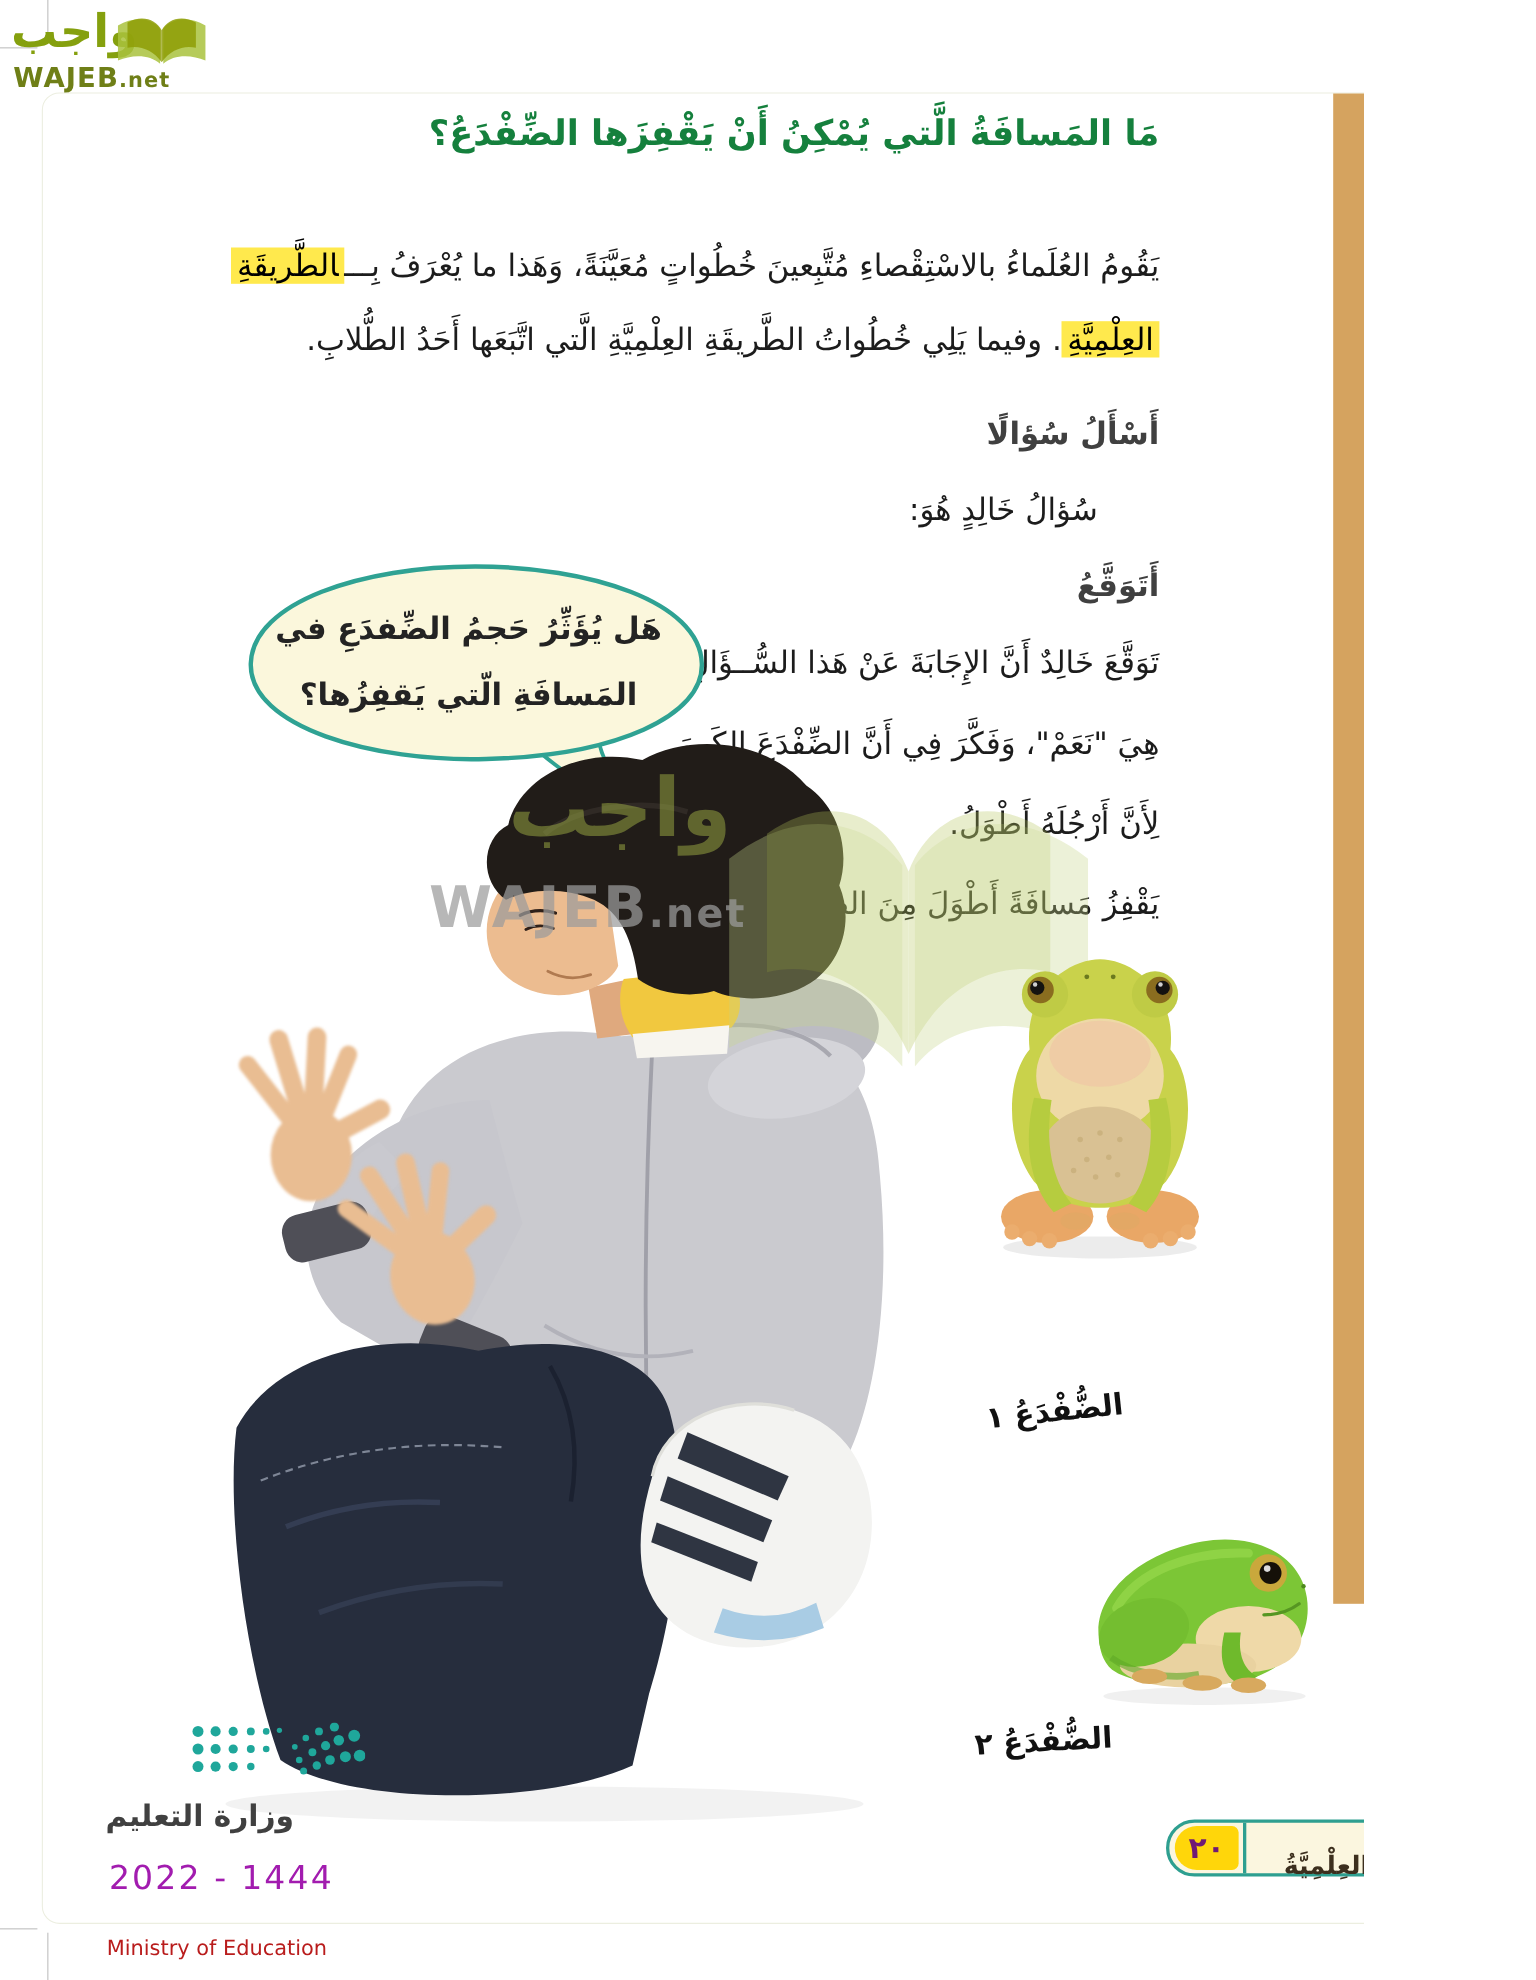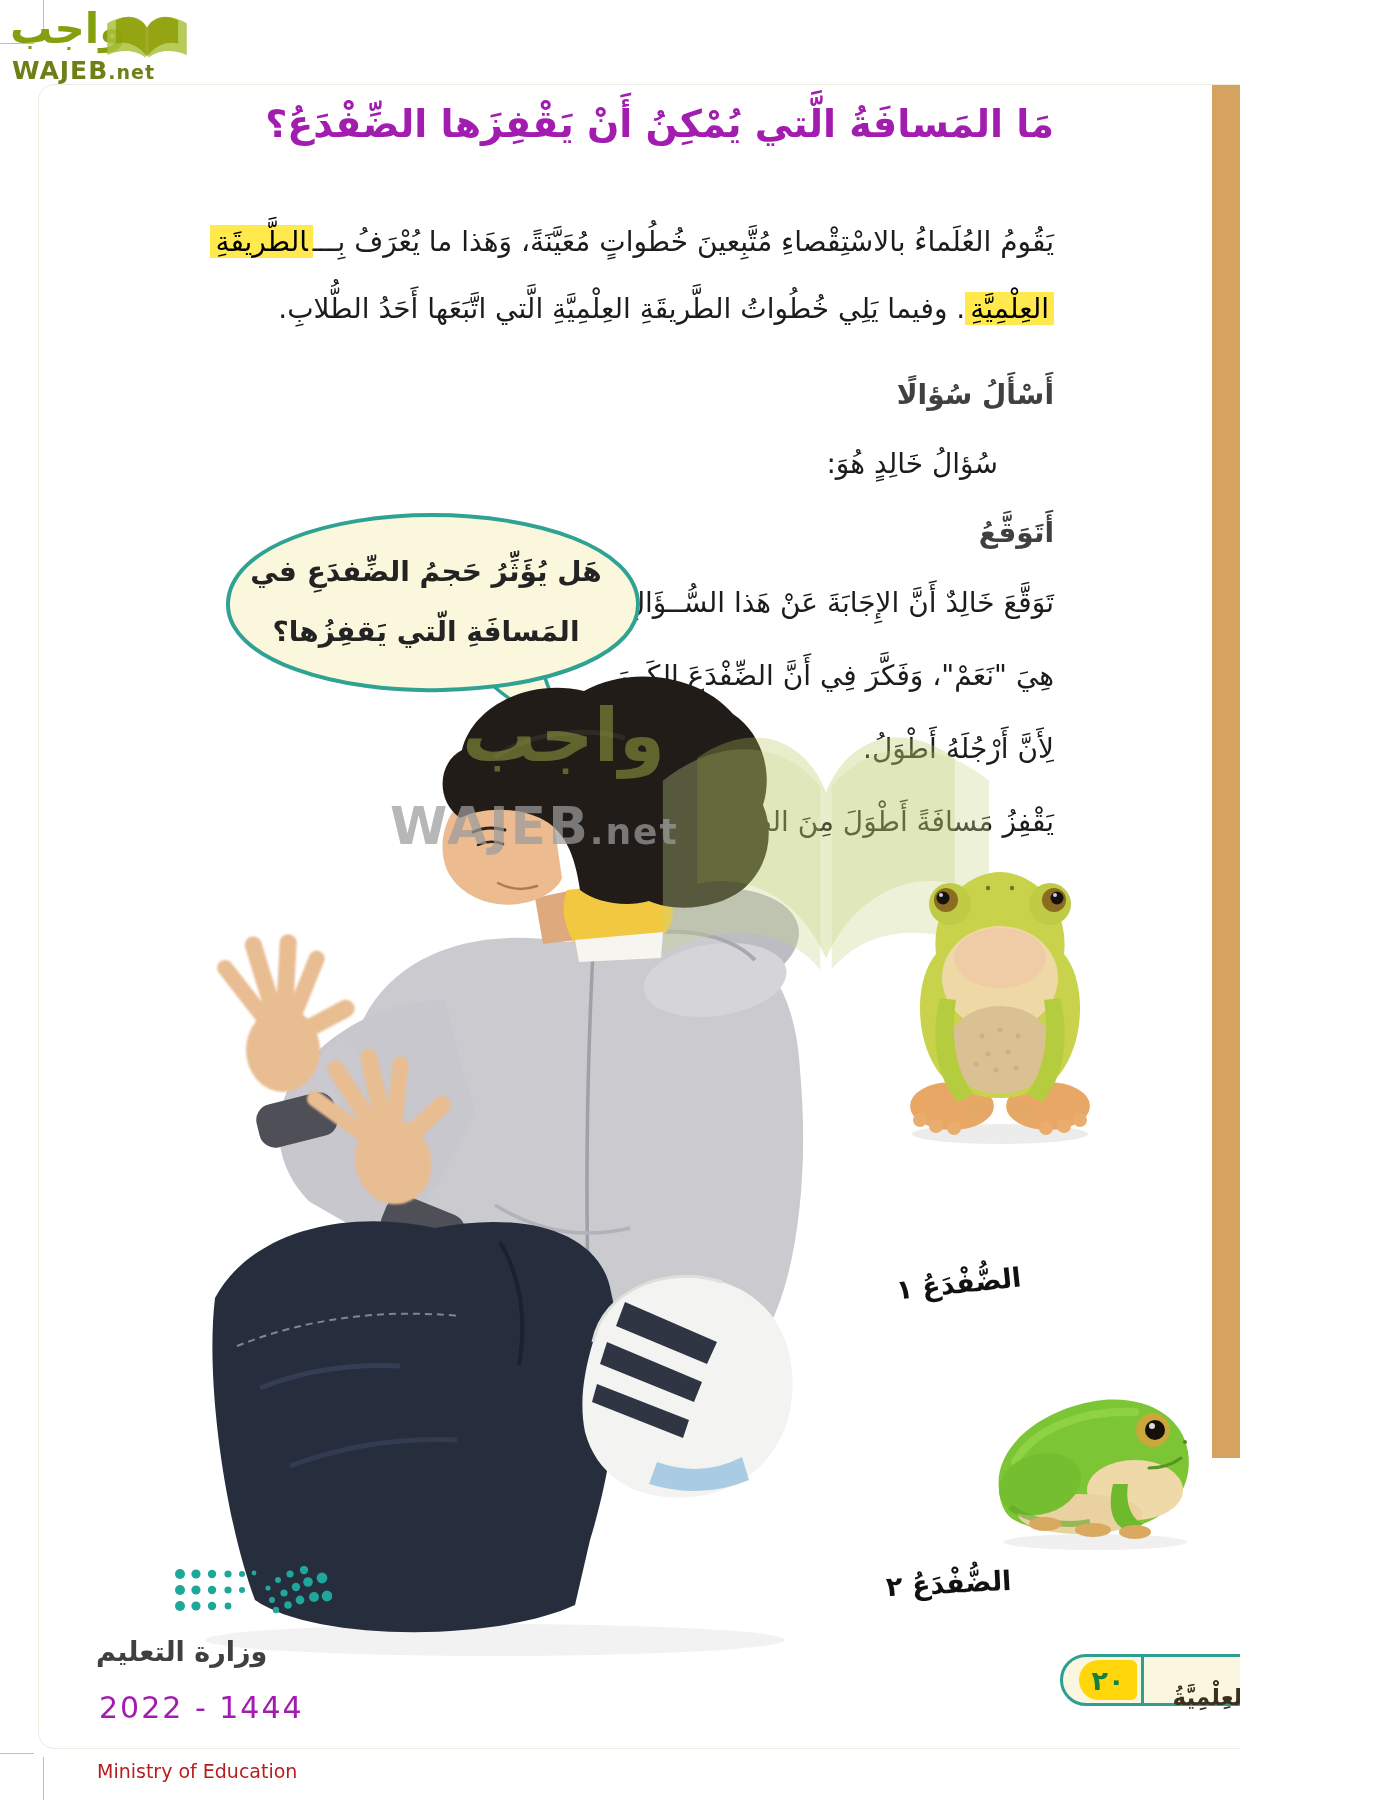--- a/index.html
+++ b/index.html
@@ -2,37 +2,37 @@
 <html><head>
 <meta charset="utf-8">
 <style>
   html,body{margin:0;padding:0;background:#fff;}
   .page{position:relative;width:1240px;height:1800px;background:#ffffff;overflow:hidden;
         font-family:"DejaVu Sans",sans-serif;}
   .abs{position:absolute;}
   .ar{direction:rtl;unicode-bidi:isolate;}
   .nowrap{white-space:nowrap;}
   
-  .lesson-title{color:#a21caf;font-size:38px;font-weight:bold;text-align:right;}
+  .lesson-title{color:#15803d;font-size:32px;font-weight:bold;text-align:right;}
   .body-line{font-size:28px;color:#1c1c1c;line-height:67px;text-align:right;}
   .hl{background:#FFE94D;padding:0 5px;}
   .red-heading{color:#404040;font-size:28px;font-weight:bold;text-align:right;}
   .para2 .body-line{line-height:73px;}
   .bubble-text{font-size:28px;font-weight:bold;color:#232323;text-align:center;line-height:60px;}
   .frog-label{font-size:27px;font-weight:bold;color:#111;}
   
   .crop{background:#bfbfbf;}
   
   .side-tab{right:0;top:85px;width:28px;height:1373px;background:#D5A35F;}
   .page-frame{left:38px;top:84px;width:1328px;height:1663px;border:1px solid #ECEEE0;border-radius:16px;}
   
   .footer-pill{left:1060px;top:1654px;width:322px;height:52px;background:#FBF6DF;
      border:3px solid #2E9F90;border-radius:26px 10px 10px 26px;display:flex;align-items:stretch;box-sizing:border-box;}
-  .footer-num{width:58px;margin:3px 0 3px 16px;background:#FFD60A;border-radius:20px 6px 6px 20px;
-     display:flex;align-items:center;justify-content:center;font-size:27px;font-weight:bold;color:#15803d;}
+  .footer-num{width:58px;margin:3px 0 3px 5px;background:#FFD60A;border-radius:20px 6px 6px 20px;
+     display:flex;align-items:center;justify-content:center;font-size:27px;font-weight:bold;color:#701a75;}
   .footer-divider{width:3px;background:#2E9F90;margin-left:4px;}
   .footer-chapter{flex:1;display:flex;align-items:center;justify-content:center;
      font-size:23px;font-weight:bold;color:#3C2F1E;margin-top:33px;}
   
   .brand-ar{left:10px;top:4px;font-size:42px;font-weight:bold;color:#85A00E;}
   .brand-latin{left:12px;top:56px;font-size:25px;font-weight:bold;color:#6F7F17;letter-spacing:1px;}
   .brand-latin .suffix{font-size:19px;}
   
   .wm{opacity:0.55;}
   .wm-ar{left:462px;top:692px;font-size:74px;font-weight:bold;color:#9FAE45;opacity:0.5;}

